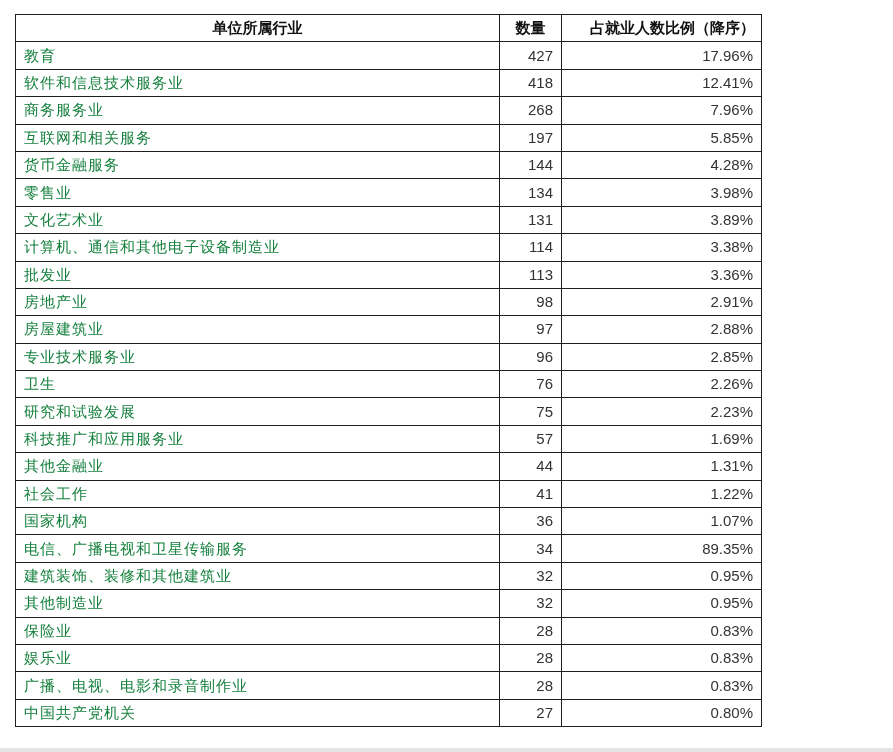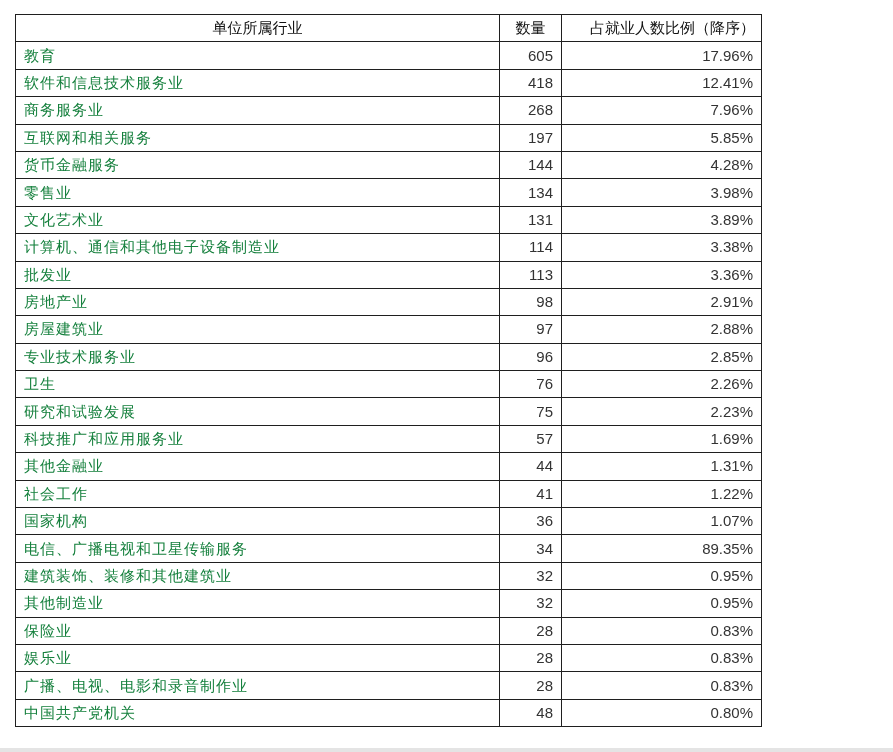--- a/index.html
+++ b/index.html
@@ -11,21 +11,21 @@
     border-collapse: collapse; width: 746px; table-layout: fixed;
   }
   table.industry-table col.c1 { width: 484px; }
   table.industry-table col.c2 { width: 62px; }
   table.industry-table col.c3 { width: 200px; }
   table.industry-table th, table.industry-table td {
     border: 1.5px solid #1f1f1f; height: 26.4px; padding: 0 8px;
     font-size: 15px; line-height: 26px; white-space: nowrap; overflow: hidden;
   }
   table.industry-table th {
-    font-weight: normal; color: #111; font-size: 15px; text-align: center; padding: 0 6px;
+    font-weight: bold; color: #111; font-size: 15px; text-align: center; padding: 0 6px;
   }
   table.industry-table th.num-h { text-align: center; }
   table.industry-table th.pct-h { text-align: right; }
   table.industry-table td.name { text-align: left; color: #15803d; letter-spacing: 1px; }
   table.industry-table td.count,
   table.industry-table td.pct { text-align: right; font-family: "Liberation Sans", sans-serif; color: #333; font-size: 15px; }
 </style>
 </head>
 <body>
 
@@ -38,21 +38,21 @@
   <thead>
     <tr>
       <th>单位所属行业</th>
       <th class="num-h">数量</th>
       <th class="pct-h">占就业人数比例（降序）</th>
     </tr>
   </thead>
   <tbody id="table-body">
       <tr>
         <td class="name">教育</td>
-        <td class="count">605</td>
+        <td class="count">427</td>
         <td class="pct">17.96%</td>
       </tr>
       <tr>
         <td class="name">软件和信息技术服务业</td>
         <td class="count">418</td>
         <td class="pct">12.41%</td>
       </tr>
       <tr>
         <td class="name">商务服务业</td>
         <td class="count">268</td>
@@ -158,19 +158,19 @@
         <td class="count">28</td>
         <td class="pct">0.83%</td>
       </tr>
       <tr>
         <td class="name">广播、电视、电影和录音制作业</td>
         <td class="count">28</td>
         <td class="pct">0.83%</td>
       </tr>
       <tr>
         <td class="name">中国共产党机关</td>
-        <td class="count">48</td>
+        <td class="count">27</td>
         <td class="pct">0.80%</td>
       </tr>
     </tbody>
 </table>
 
 <div class="page-bottom"></div>
 
 </body></html>

